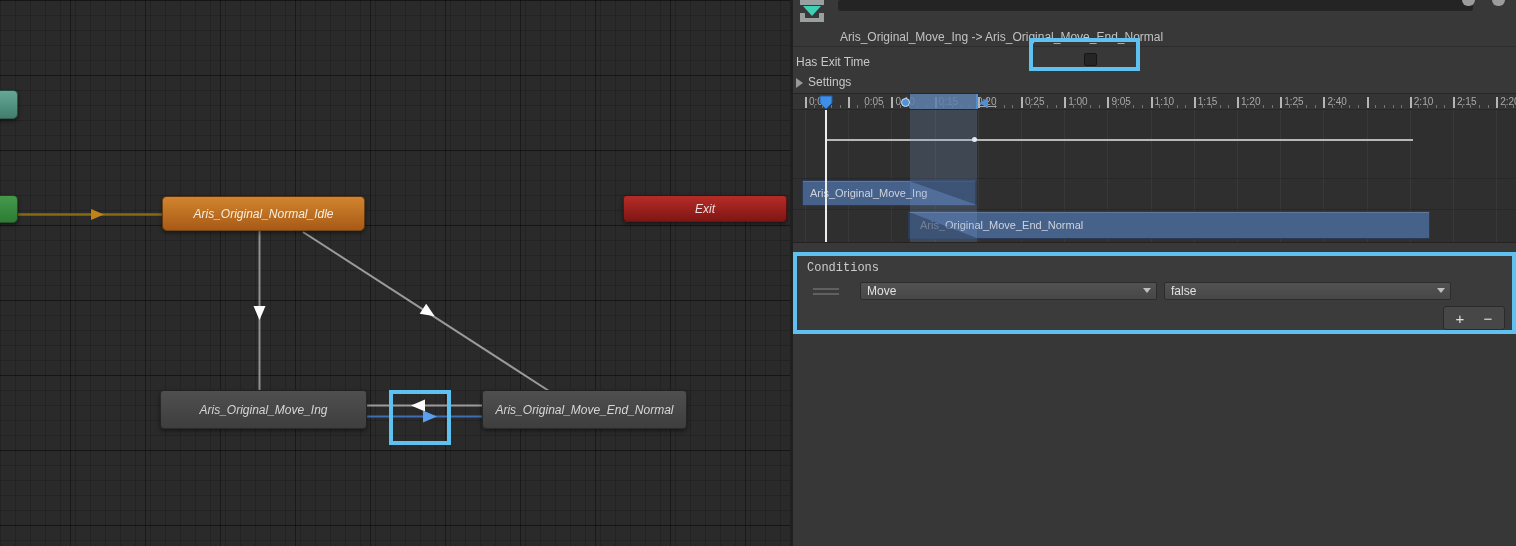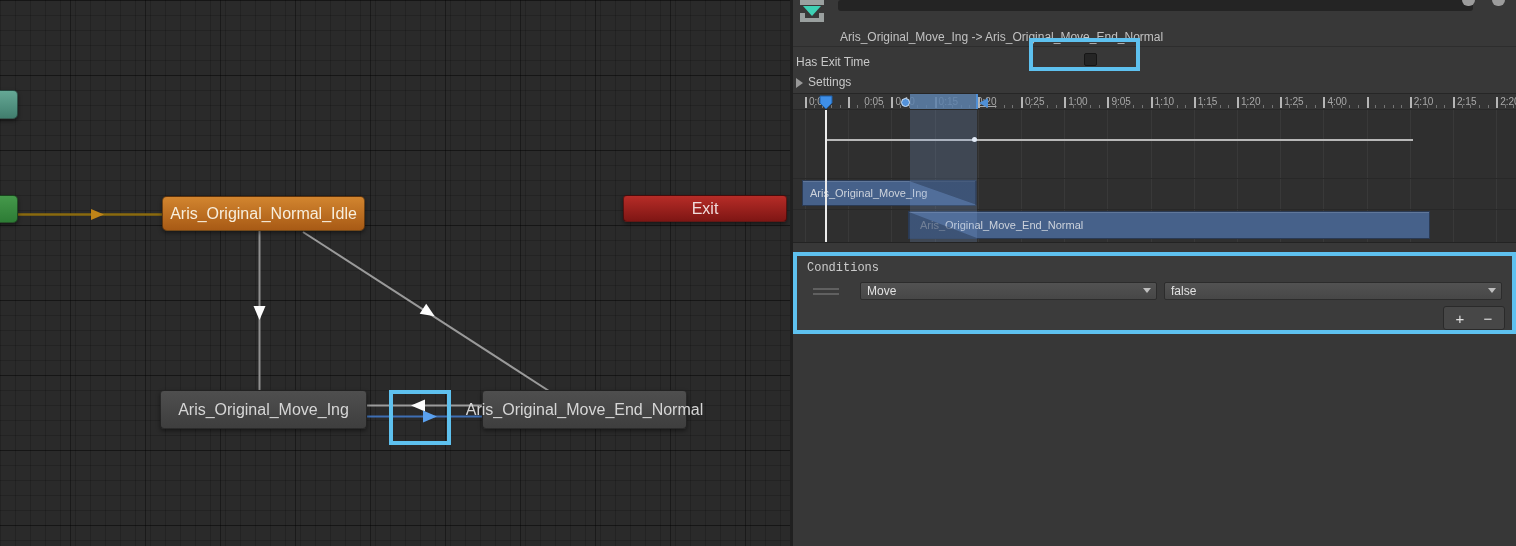--- a/index.html
+++ b/index.html
@@ -12,22 +12,22 @@
     background-color:#2a2a2a;
     background-image:
       linear-gradient(rgba(0,0,0,.38) 1px, transparent 1px),
       linear-gradient(90deg, rgba(0,0,0,.38) 1px, transparent 1px),
       linear-gradient(rgba(0,0,0,.16) 1px, transparent 1px),
       linear-gradient(90deg, rgba(0,0,0,.16) 1px, transparent 1px);
     background-size:75px 75px,75px 75px,15px 15px,15px 15px;
     background-position:-5px 0,-5px 0,0 0,0 0;}
   .edges{position:absolute;left:0;top:0;}
   .node{position:absolute;display:flex;align-items:center;justify-content:center;
-    border-radius:5px;font-size:16px;box-shadow:0 2px 4px rgba(0,0,0,.45);
-    border:1px solid rgba(0,0,0,.45);white-space:nowrap;}
+    border-radius:5px;font-size:12px;box-shadow:0 2px 4px rgba(0,0,0,.45);
+    border:1px solid rgba(0,0,0,.45);white-space:nowrap;font-style:italic;}
   .node-idle{left:162px;top:196px;width:203px;height:35px;
     background:linear-gradient(#d2852f,#a85a15);color:#f7eedd;}
   .node-exit{left:623px;top:195px;width:164px;height:27px;border-radius:4px;
     background:linear-gradient(#b62c27,#7f1614);color:#f0dcdc;}
   .node-gray{background:linear-gradient(#4f4f4f,#3e3e3e);color:#d6d6d6;border-radius:4px;}
   .node-moveing{left:160px;top:390px;width:207px;height:39px;}
   .node-moveend{left:482px;top:390px;width:205px;height:39px;}
   .node-teal{left:-10px;top:90px;width:28px;height:29px;
     background:linear-gradient(#65a895,#417e6e);}
   .node-green{left:-10px;top:195px;width:28px;height:28px;
@@ -90,21 +90,21 @@
   
   .conditions{position:absolute;left:0;top:252px;width:723px;height:82px;
     border:4px solid #5ec1ef;background:#3b3b3b;}
   .cond-header{position:absolute;left:10px;top:5px;font-size:12px;color:#cccccc;font-family:Liberation Mono, monospace;}
   .drag-handle{position:absolute;left:16px;top:32px;width:26px;}
   .drag-handle div{height:2px;background:#606060;margin-bottom:3px;}
   .dropdown{position:absolute;top:26px;height:18px;border:1px solid #2c2c2c;border-radius:2px;
     background:linear-gradient(#525252,#474747);font-size:12px;color:#e2e2e2;
     line-height:16px;padding-left:6px;}
   .dd1{left:63px;width:297px;}
-  .dd2{left:367px;width:338px;}
+  .dd2{left:367px;width:287px;}
   .caret{position:absolute;right:5px;top:5px;width:0;height:0;
     border-left:4px solid transparent;border-right:4px solid transparent;border-top:5px solid #bfbfbf;}
   .list-footer{position:absolute;left:646px;top:50px;width:62px;height:24px;background:#474747;
     border:1px solid #2a2a2a;border-radius:3px;}
   .pm-btn{position:absolute;top:0;width:26px;height:22px;font-size:15px;color:#e0e0e0;
     display:flex;align-items:center;justify-content:center;}
 </style>
 </head>
 <body>
 
@@ -185,21 +185,21 @@
         <div class="tick-minor" style="left: 608.16px;"></div>
         <div class="tick-minor" style="left: 599.52px;"></div>
         <div class="tick-minor" style="left: 590.88px;"></div>
         <div class="tick-minor" style="left: 582.24px;"></div>
         <div class="tick-label" style="left: 577.6px; margin-top: 46px;">2:05</div>
         <div class="tick-major" style="left: 573.6px;"></div>
         <div class="tick-minor" style="left: 564.96px;"></div>
         <div class="tick-minor" style="left: 556.32px;"></div>
         <div class="tick-minor" style="left: 547.68px;"></div>
         <div class="tick-minor" style="left: 539.04px;"></div>
-        <div class="tick-label" style="left: 534.4px;">4:00</div>
+        <div class="tick-label" style="left: 534.4px;">2:40</div>
         <div class="tick-major" style="left: 530.4px;"></div>
         <div class="tick-minor" style="left: 521.76px;"></div>
         <div class="tick-minor" style="left: 513.12px;"></div>
         <div class="tick-minor" style="left: 504.48px;"></div>
         <div class="tick-minor" style="left: 495.84px;"></div>
         <div class="tick-label" style="left: 491.2px;">1:25</div>
         <div class="tick-major" style="left: 487.2px;"></div>
         <div class="tick-minor" style="left: 478.56px;"></div>
         <div class="tick-minor" style="left: 469.92px;"></div>
         <div class="tick-minor" style="left: 461.28px;"></div>

